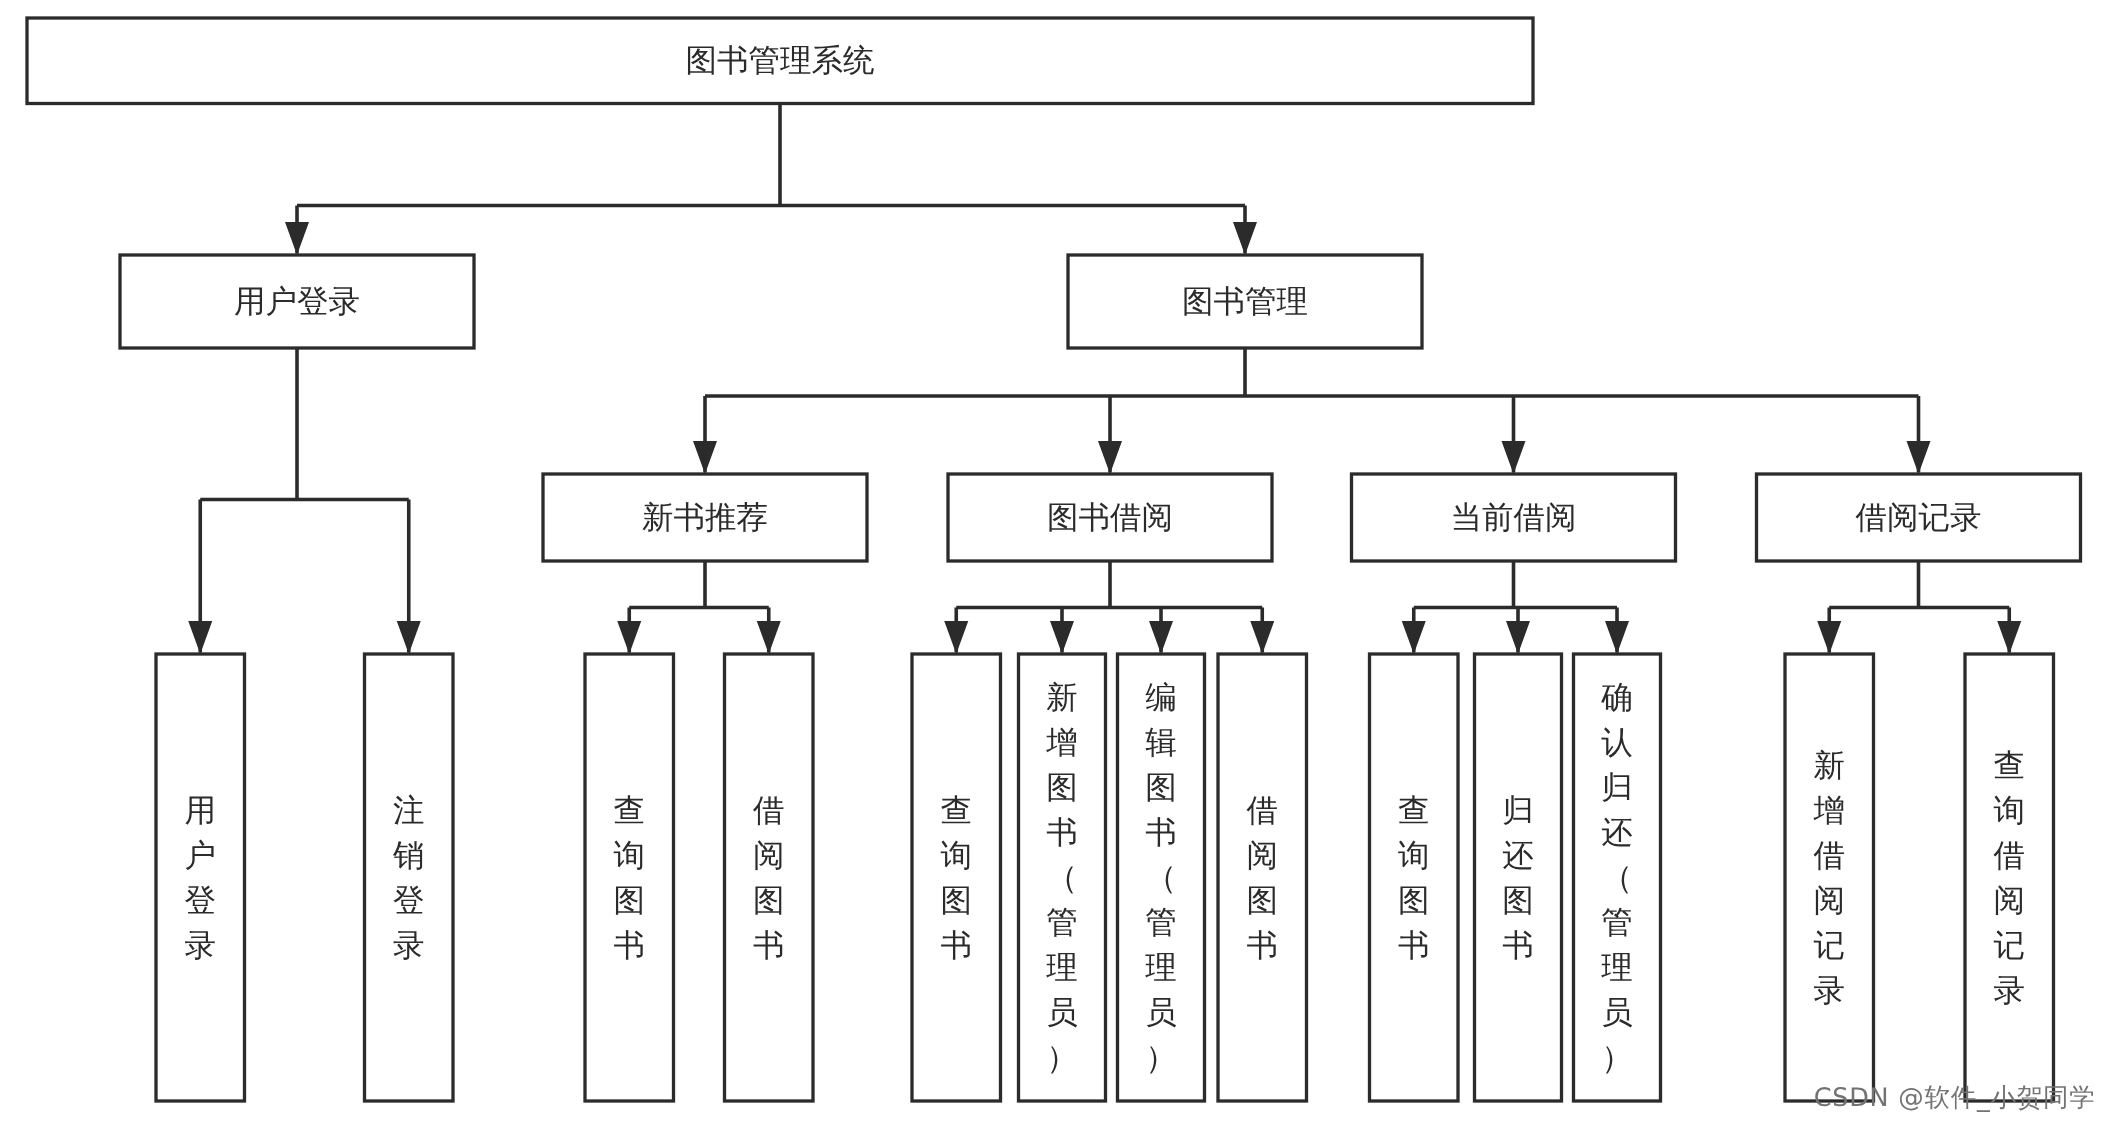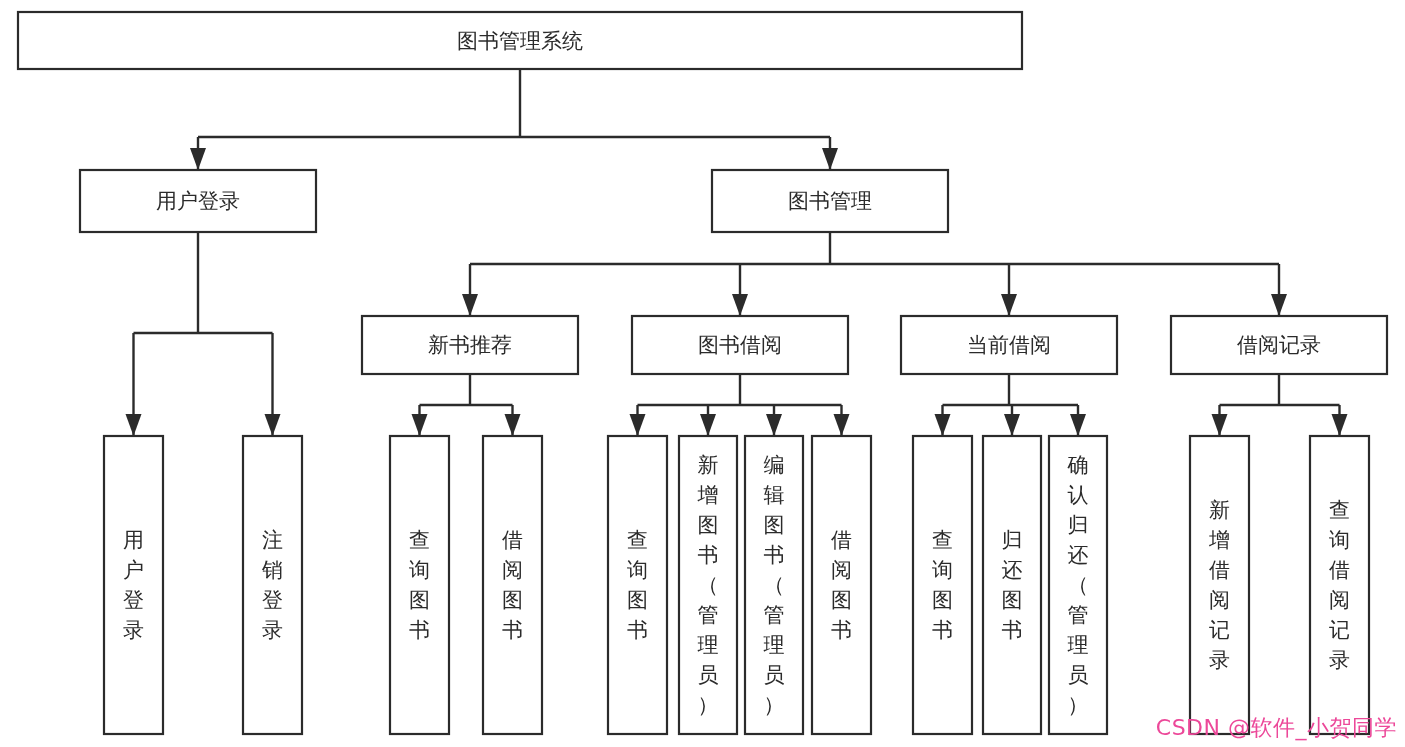--- a/index.html
+++ b/index.html
@@ -21,22 +21,22 @@
   }
   .node-label-vert{
     fill:#2b2b2b;
     font-family:"DejaVu Sans","Liberation Sans",sans-serif;
     font-size:21px;
     text-anchor:middle;
   }
   .watermark{
     position:absolute;
     right:8px;bottom:4px;
-    color:#ec4899;
-    font-size:22px;
+    color:#737373;
+    font-size:17px;
     font-family:"DejaVu Sans","Liberation Sans",sans-serif;
     letter-spacing:0.5px;
     white-space:nowrap;
     user-select:none;
   }
 </style>
 </head>
 <body>
 
 <div id="canvas">

